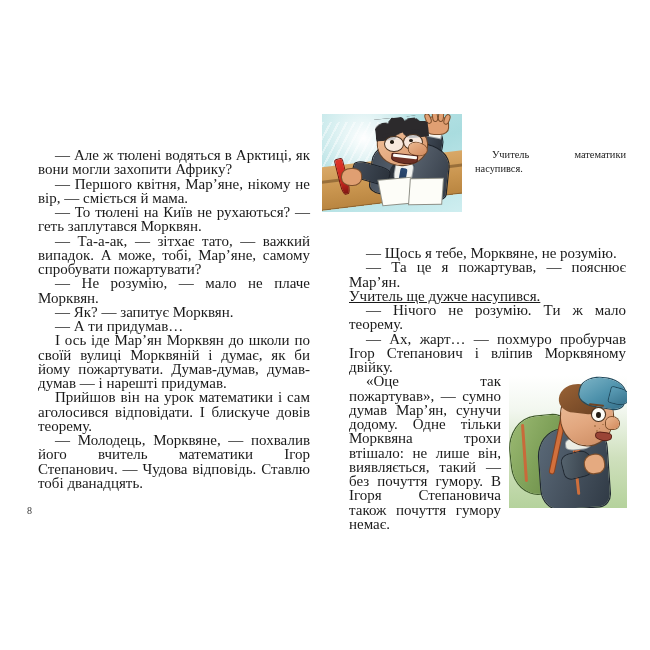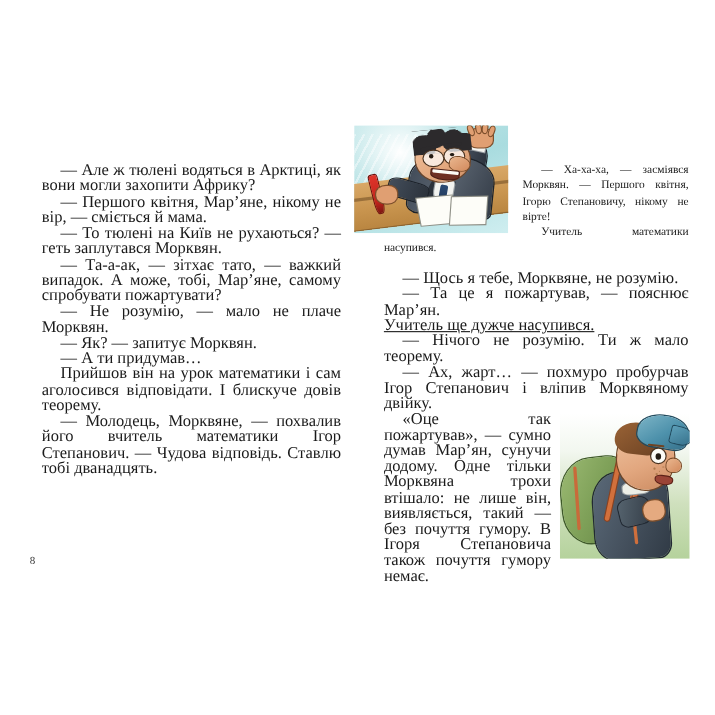--- a/index.html
+++ b/index.html
@@ -542,20 +542,21 @@
 <div class="spread">
 
   <div class="page-left">
     <p class="para">— Але ж тюлені водяться в Арктиці, як вони могли захопити Африку?</p>
     <p class="para">— Першого квітня, Мар’яне, нікому не вір, — сміється й мама.</p>
     <p class="para">— То тюлені на Київ не рухаються? — геть заплутався Морквян.</p>
     <p class="para">— Та-а-ак, — зітхає тато, — важкий випадок. А може, тобі, Мар’яне, самому спробувати пожартувати?</p>
     <p class="para">— Не розумію, — мало не плаче Морквян.</p>
     <p class="para">— Як? — запитує Морквян.</p>
     <p class="para">— А ти придумав…</p>
+    <p class="para">І ось іде Мар’ян Морквян до школи по своїй вулиці Морквяній і думає, як би йому пожартувати. Думав-думав, думав-думав — і нарешті придумав.</p>
     <p class="para">Прийшов він на урок математики і сам аголосився відповідати. І блискуче довів теорему.</p>
     <p class="para">— Молодець, Морквяне, — похвалив його вчитель математики Ігор Степанович. — Чудова відповідь. Ставлю тобі дванадцять.</p>
   </div>
 
   <div class="page-number">8</div>
 
   <div class="page-right">
 
     <div class="rp-top">
 
@@ -593,21 +594,20 @@
         <div class="t-mouth"></div>
         <div class="t-teeth"></div>
 
         <div class="t-book">
           <div class="pg l"></div>
           <div class="pg r"></div>
         </div>
       </div>
 
       <div class="rp-narrow">
-        <p class="para">— Ха-ха-ха, — засміявся Морквян. — Першого квітня, Ігорю Степановичу, нікому не вірте!</p>
         <p class="para">Учитель математики насупився.</p>
       </div>
       <div class="clear"></div>
     </div>
 
     <p class="para">— Щось я тебе, Морквяне, не розумію.</p>
     <p class="para">— Та це я пожартував, — пояснює Мар’ян.</p>
     <p class="para noind">Учитель ще дужче насупився.</p>
     <p class="para">— Нічого не розумію. Ти ж мало теорему.</p>
     <p class="para">— Ах, жарт… — похмуро пробурчав Ігор Степанович і вліпив Морквяному двійку.</p>

